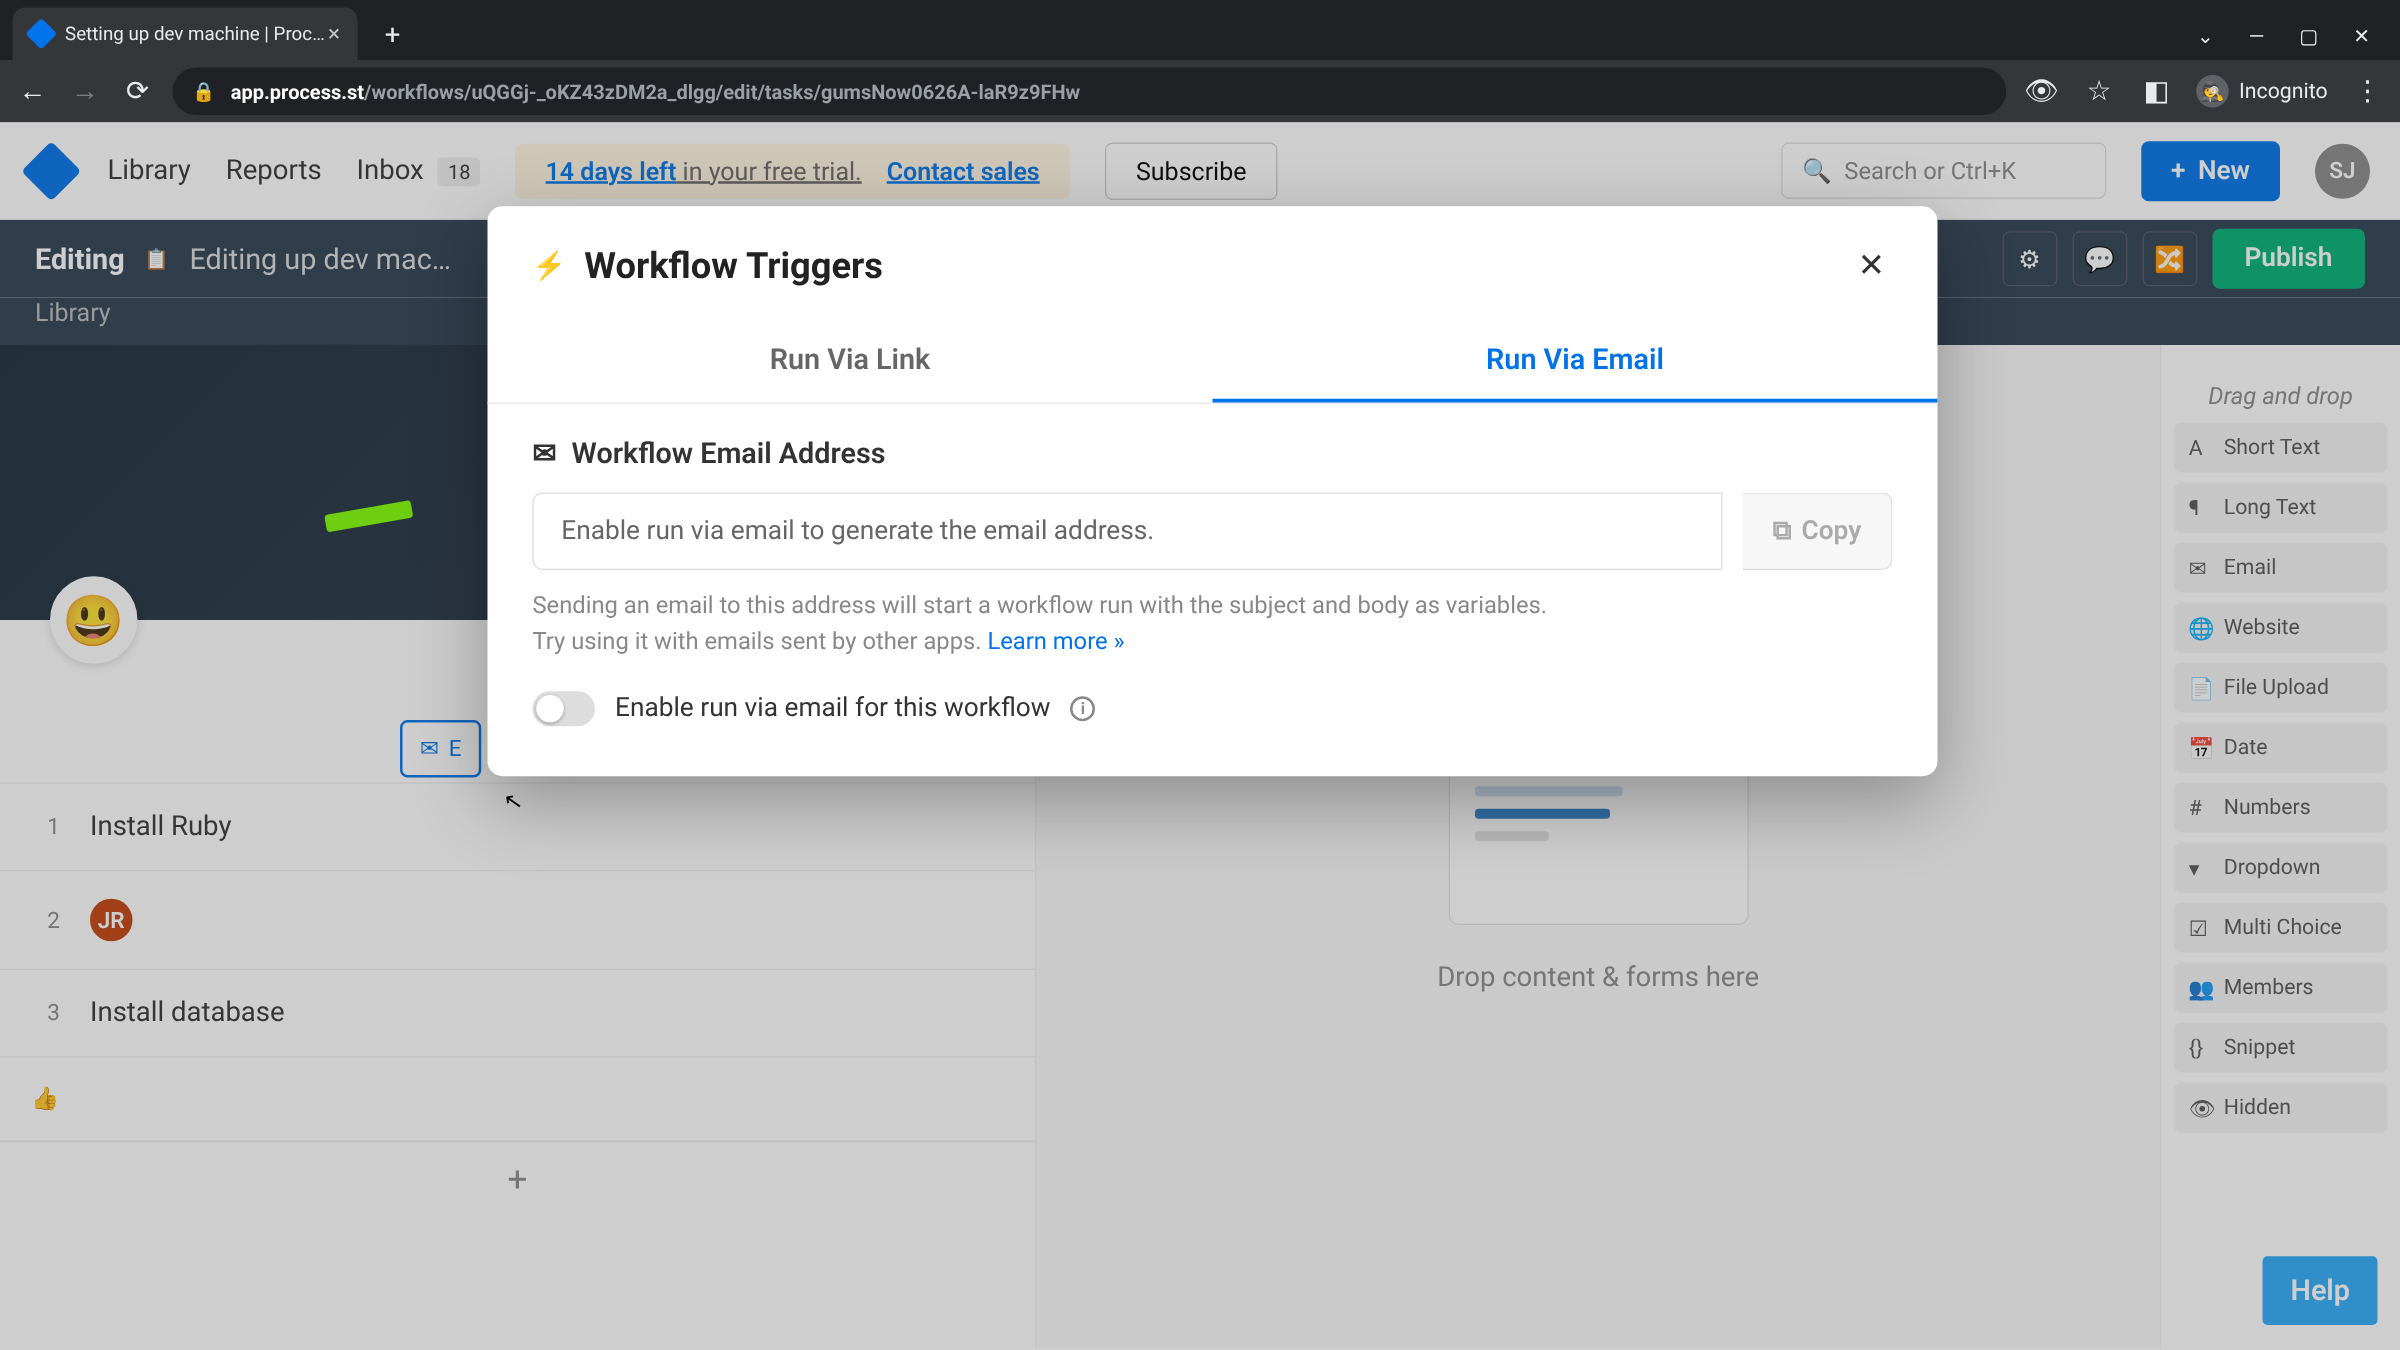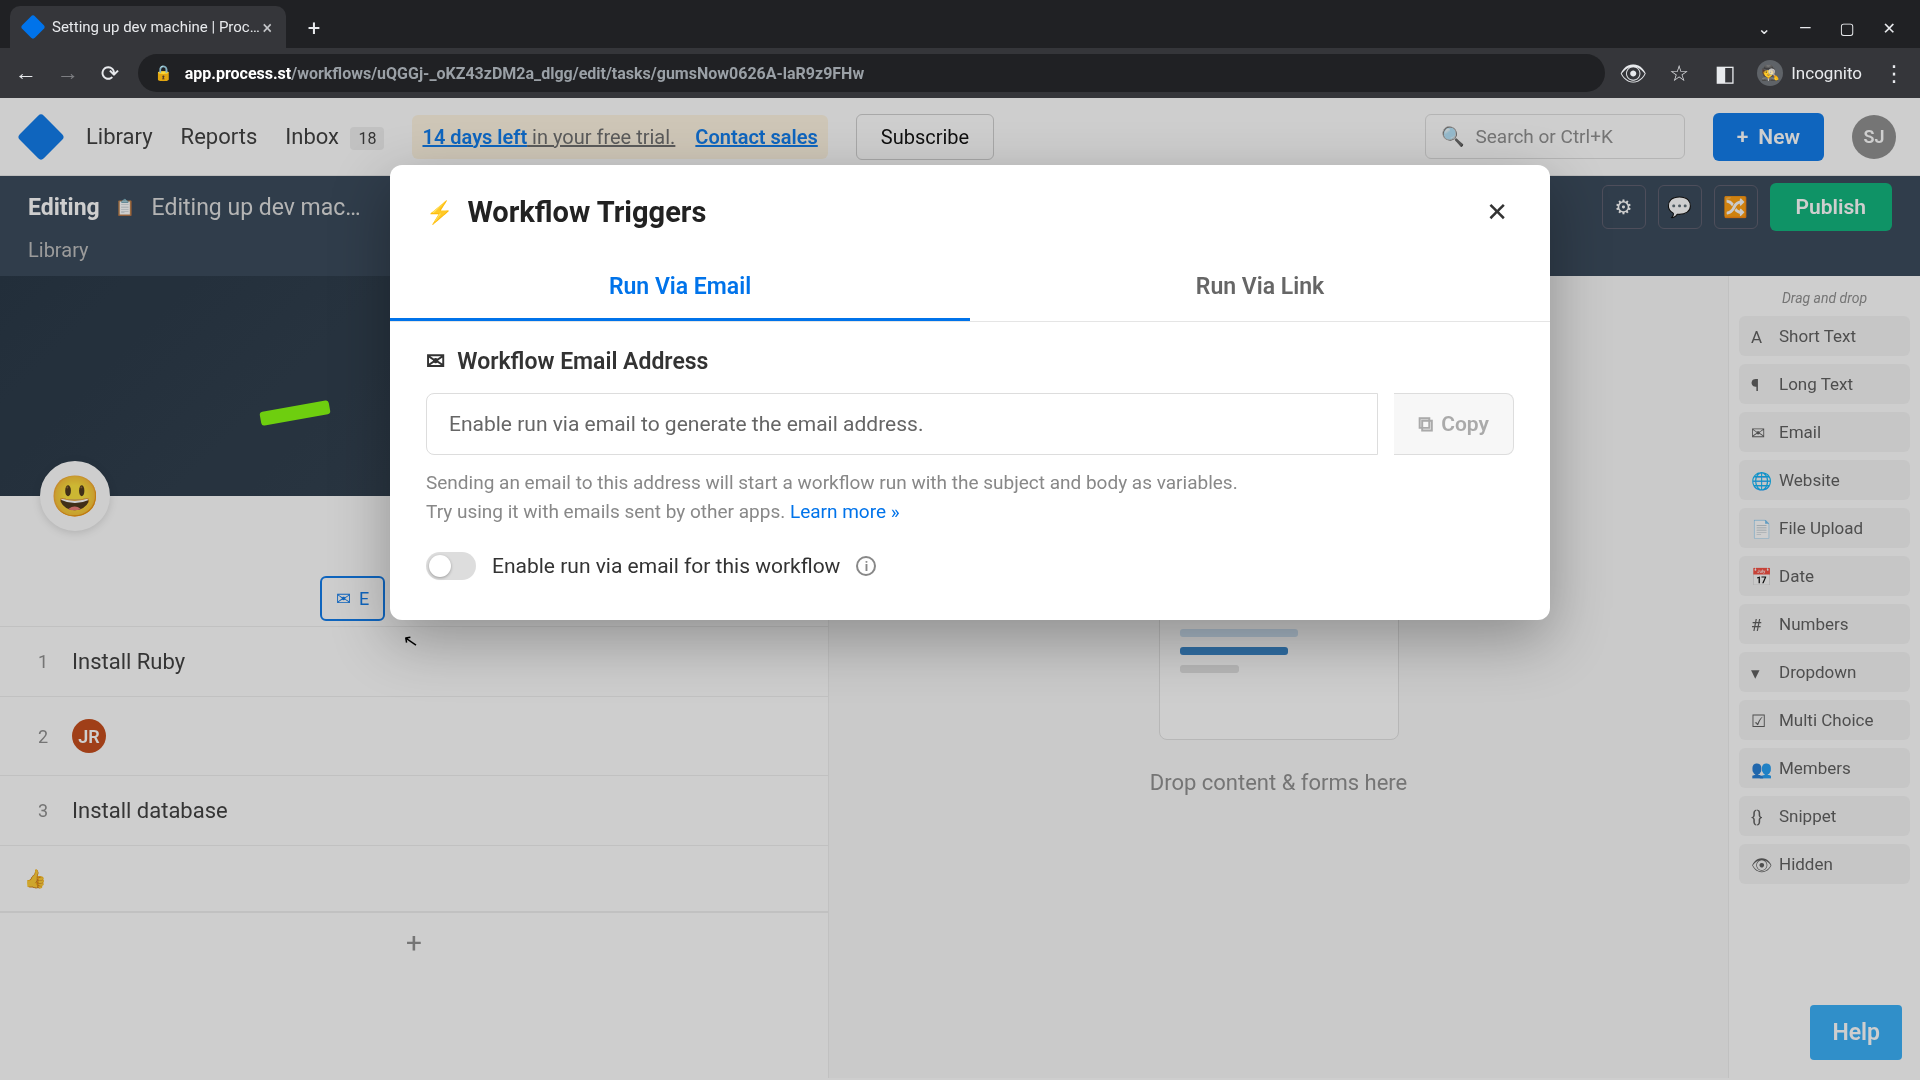--- a/index.html
+++ b/index.html
@@ -25,21 +25,21 @@
 .url .path { color: #9aa0a6; }
 .tb-right { display: flex; align-items: center; gap: 18px; color: #e8eaed; }
 .incognito-badge { display: flex; align-items: center; gap: 8px; font-size: 17px; }
 .incognito-icon { width: 26px; height: 26px; background: #5f6368; border-radius: 50%; display: flex; align-items: center; justify-content: center; font-size: 15px; }
 
 
 .app-header { height: 78px; background: #fff; border-bottom: 1px solid #e8e8e8; display: flex; align-items: center; padding: 0 24px; gap: 28px; }
 .app-logo { width: 34px; height: 34px; background: #0073ea; transform: rotate(45deg); border-radius: 4px; }
 .nav-link { font-size: 22px; color: #333; cursor: pointer; }
 .inbox-badge { background: #eee; padding: 2px 8px; border-radius: 4px; font-size: 16px; margin-left: 6px; }
-.trial-banner { background: #fff5e0; padding: 10px 10px; border-radius: 6px; display: flex; gap: 20px; }
+.trial-banner { background: #fff5e0; padding: 10px 24px; border-radius: 6px; display: flex; gap: 20px; }
 .trial-text { color: #0073ea; font-size: 20px; font-weight: 600; text-decoration: underline; }
 .trial-rest { color: #666; font-size: 20px; text-decoration: underline; }
 .subscribe-btn { border: 1px solid #ccc; padding: 10px 24px; border-radius: 6px; font-size: 20px; cursor: pointer; background: #fff; }
 .search-box { border: 1px solid #ddd; border-radius: 6px; padding: 10px 16px; display: flex; align-items: center; gap: 10px; color: #888; font-size: 19px; width: 260px; }
 .new-btn { background: #0073ea; color: #fff; padding: 12px 24px; border-radius: 6px; font-size: 21px; font-weight: 600; display: flex; align-items: center; gap: 10px; cursor: pointer; }
 .avatar { width: 44px; height: 44px; border-radius: 50%; background: #888; color: #fff; display: flex; align-items: center; justify-content: center; font-size: 18px; font-weight: 600; }
 
 
 .editing-bar { background: #2c3e50; height: 62px; display: flex; align-items: center; padding: 0 28px; color: #fff; gap: 16px; }
 .editing-label { font-size: 23px; font-weight: 700; }
@@ -65,21 +65,21 @@
 .add-task { height: 60px; display: flex; align-items: center; justify-content: center; font-size: 28px; color: #888; border-top: 1px solid #eee; cursor: pointer; }
 
 .center-panel { flex: 1; background: #fafafa; display: flex; flex-direction: column; align-items: center; justify-content: center; gap: 30px; border-left: 1px solid #eee; }
 .drop-placeholder { width: 240px; height: 180px; background: #fff; border: 1px solid #e0e0e0; border-radius: 8px; padding: 20px; }
 .ph-line { height: 8px; background: #cde2f5; margin-bottom: 10px; border-radius: 3px; }
 .ph-line.short { width: 60%; }
 .ph-line.blue { background: #2d7fc7; }
 .drop-text { color: #888; font-size: 22px; }
 
 .right-panel { width: 192px; background: #fff; border-left: 1px solid #eee; padding: 14px 10px; }
-.dd-label { color: #888; font-size: 14px; text-align: center; font-style: italic; margin-bottom: 10px; }
+.dd-label { color: #888; font-size: 19px; text-align: center; font-style: italic; margin-bottom: 10px; margin-top: 15px; }
 .field-chip { display: flex; align-items: center; gap: 10px; padding: 10px 12px; border-radius: 6px; background: #f5f5f5; margin-bottom: 8px; font-size: 17px; color: #555; cursor: grab; }
 .field-chip svg, .field-chip .chip-icon { width: 18px; height: 18px; flex-shrink: 0; }
 
 
 .overlay { position: absolute; inset: 0; background: rgba(60,60,60,0.25); z-index: 50; top: 98px; }
 .modal { position: absolute; left: 390px; top: 165px; width: 1160px; background: #fff; border-radius: 12px; box-shadow: 0 20px 60px rgba(0,0,0,0.3); z-index: 100; padding-bottom: 30px; }
 .modal-header { display: flex; align-items: center; padding: 26px 36px 10px; gap: 14px; }
 .modal-title { font-size: 29px; font-weight: 700; color: #222; }
 .modal-close { margin-left: auto; font-size: 26px; cursor: pointer; color: #333; padding: 6px; }
 .modal-tabs { display: flex; border-bottom: 1px solid #e5e5e5; margin-top: 12px; }
@@ -287,22 +287,22 @@
 
 <div class="overlay"></div>
 
 <div class="modal">
   <div class="modal-header">
     <span style="font-size:22px;color:#555;">⚡</span>
     <span class="modal-title">Workflow Triggers</span>
     <span class="modal-close">✕</span>
   </div>
   <div class="modal-tabs">
+    <div class="modal-tab">Run Via Link</div>
     <div class="modal-tab active">Run Via Email</div>
-    <div class="modal-tab">Run Via Link</div>
   </div>
   <div class="modal-body">
     <div class="section-header">
       <span>✉</span>
       <span>Workflow Email Address</span>
     </div>
     <div class="email-row">
       <div class="email-input">Enable run via email to generate the email address.</div>
       <div class="copy-btn">
         <span>⧉</span>

